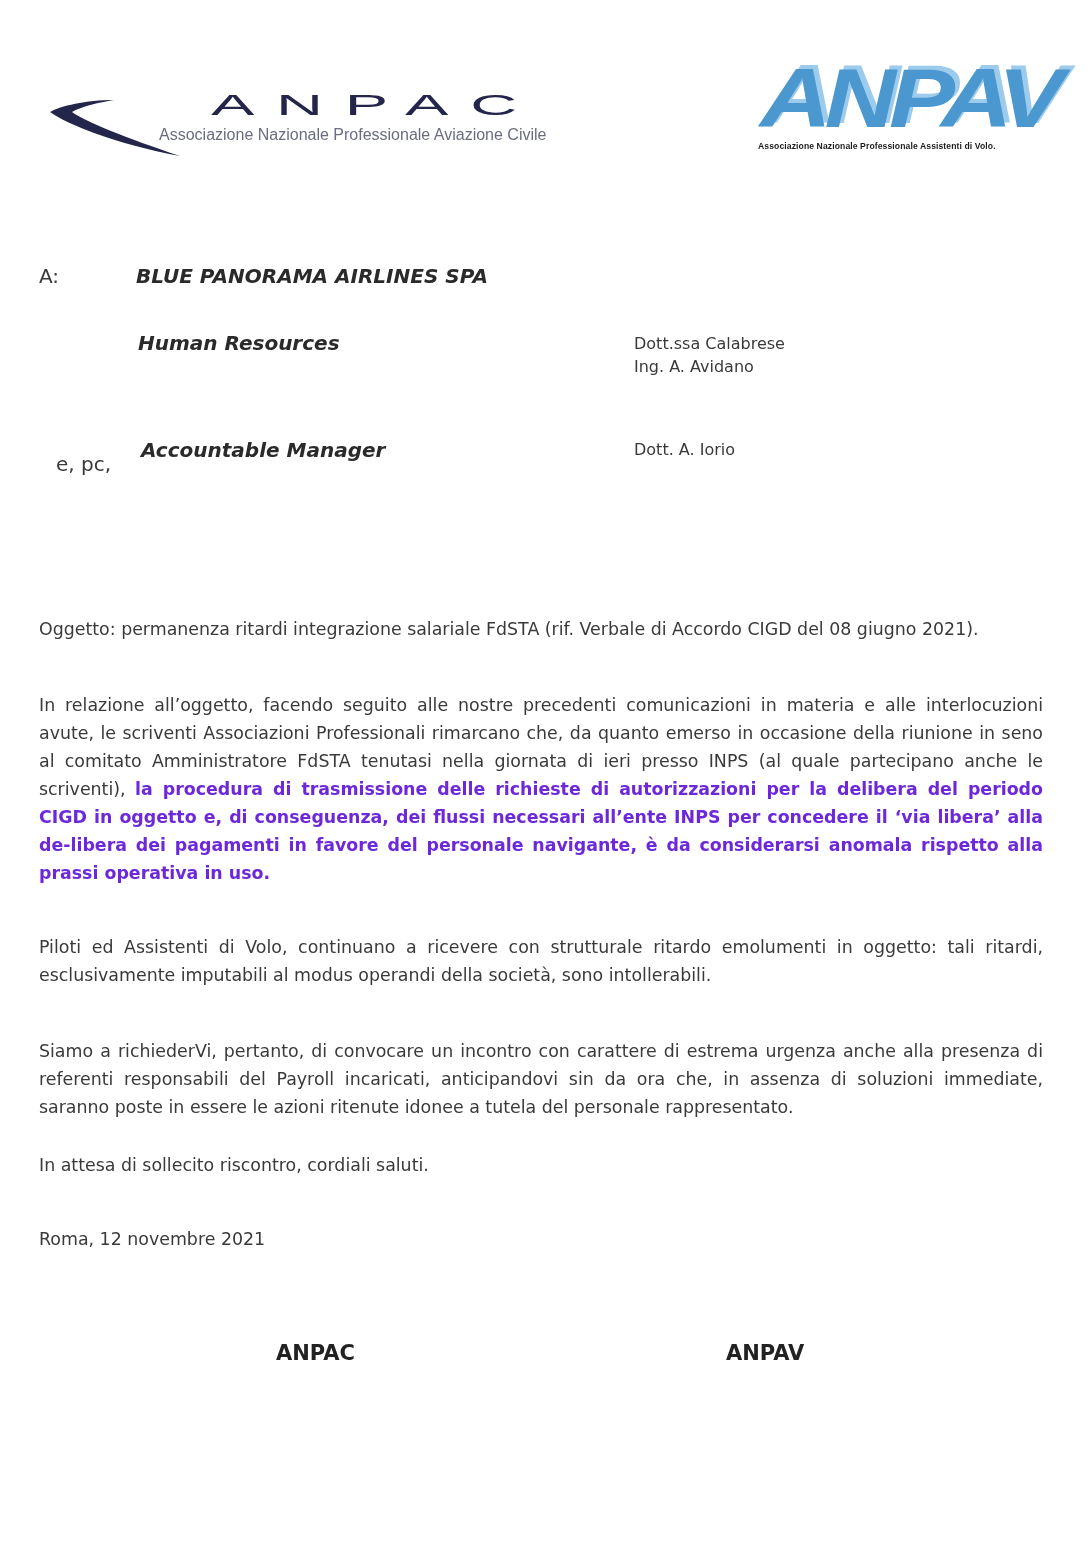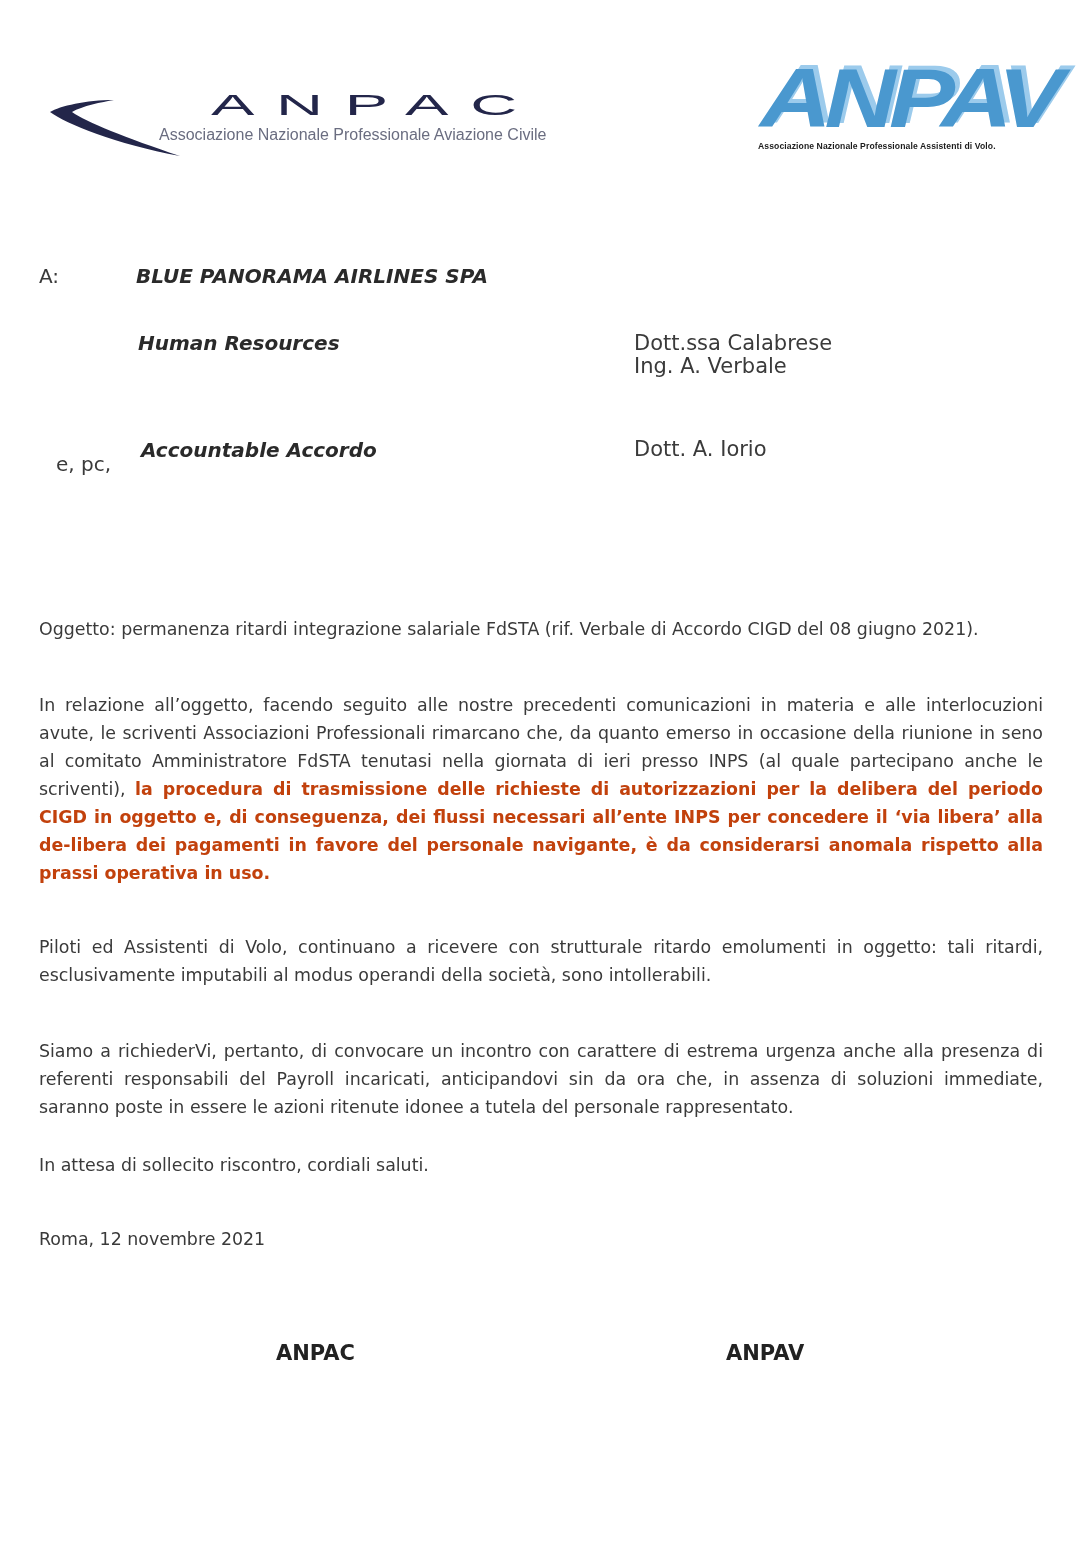--- a/index.html
+++ b/index.html
@@ -21,26 +21,26 @@
     .anpav-word { position:absolute; left:4px; top:-6px; font-family:"Liberation Sans", sans-serif;
                   font-weight:700; font-style:italic; font-size:84px; color:#4a98cf;
                   letter-spacing:-6px; line-height:84px; transform:scaleX(1.18); transform-origin:left top;
                   text-shadow:4px -4px 0 #9ccbec; }
     .anpav-sub { position:absolute; left:2px; top:79px; font-family:"Liberation Sans", sans-serif;
                  font-weight:700; font-size:8.6px; color:#1c1c1c; white-space:nowrap; letter-spacing:0.1px; }
 
     
     .addr-label { font-size:20px; color:#3a3a3a; }
     .addr-bold { font-size:20px; font-weight:700; color:#2a2a2a;font-style:italic; }
-    .addr-name { font-size:21px; color:#3a3a3a; line-height:23px; }
+    .addr-name { font-size:16px; color:#3a3a3a; line-height:23px; }
 
     
     .para { left:39px; width:1004px; font-size:17.4px; line-height:28px; color:#3a3a3a;
             text-align:justify; }
-    .para b { color:#c2410c; }
+    .para b { color:#6d28d9; }
     .single { font-size:17.4px; color:#3a3a3a; white-space:nowrap; }
     .sig { font-size:21px; font-weight:700; color:#222; }
   </style>
 </head>
 <body>
 
 <div class="abs anpac-logo">
   <svg class="anpac-swoosh" width="140" height="72" viewBox="0 0 140 72">
     <path d="M68 14 C40 14 14 20 4 26 C20 38 70 58 134 70 C80 52 40 36 26 26 C36 20 56 16 68 14 Z" fill="#23264a"></path>
   </svg>
@@ -52,25 +52,25 @@
   <div class="anpav-word">ANPAV</div>
   <div class="anpav-sub">Associazione Nazionale Professionale  Assistenti di Volo.</div>
 </div>
 
 <div class="abs addr-label" style="left:39px; top:264px;">A:</div>
 <div class="abs addr-bold" style="left:136px; top:264px;">BLUE PANORAMA AIRLINES SPA</div>
 
 <div class="abs addr-bold" style="left:138px; top:331px;text-align:center;">Human Resources</div>
 <div class="abs addr-name" style="left:634px; top:332px;">
   <div>Dott.ssa Calabrese</div>
-  <div>Ing. A. Verbale</div>
+  <div>Ing. A. Avidano</div>
 </div>
 
 <div class="abs addr-label" style="left:39px; top:452px;margin-left:17px;">e, pc,</div>
-<div class="abs addr-bold" style="left:141px; top:438px;">Accountable Accordo</div>
+<div class="abs addr-bold" style="left:141px; top:438px;">Accountable Manager</div>
 <div class="abs addr-name" style="left:634px; top:438px;">Dott. A. Iorio</div>
 
 <div class="abs single" style="left:39px; top:619px;">Oggetto: permanenza ritardi integrazione salariale FdSTA (rif. Verbale di Accordo CIGD del 08 giugno 2021).</div>
 
 <div class="abs para" style="top:691px;">
   <span>In relazione all’oggetto, facendo seguito alle nostre precedenti comunicazioni in materia e alle interlocuzioni avute, le scriventi Associazioni Professionali rimarcano che, da quanto emerso in occasione della riunione in seno al comitato Amministratore FdSTA tenutasi nella giornata di ieri presso INPS (al quale partecipano anche le scriventi), </span><b>la procedura di trasmissione delle richieste di autorizzazioni per la delibera del periodo CIGD in oggetto e, di conseguenza, dei flussi necessari all’ente INPS per concedere il ‘via libera’ alla de-libera dei pagamenti in favore del personale navigante, è da considerarsi anomala rispetto alla prassi operativa in uso.</b>
 </div>
 
 <div class="abs para" style="top:933px;">Piloti ed Assistenti di Volo, continuano a ricevere con strutturale ritardo emolumenti in oggetto: tali ritardi, esclusivamente imputabili al modus operandi della società, sono intollerabili.</div>
 

